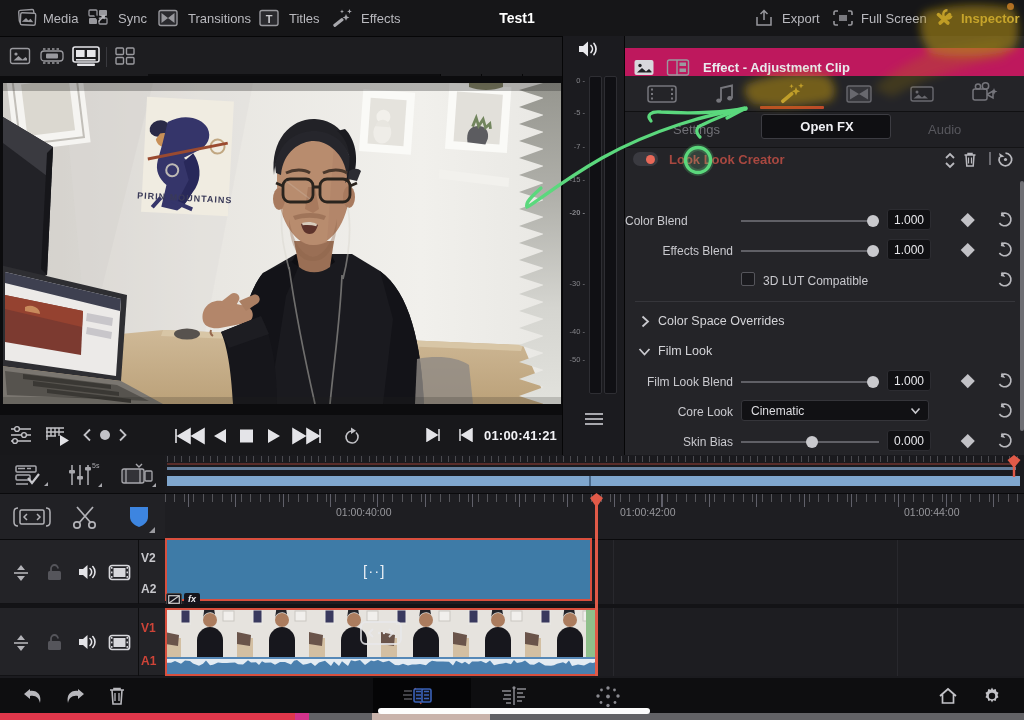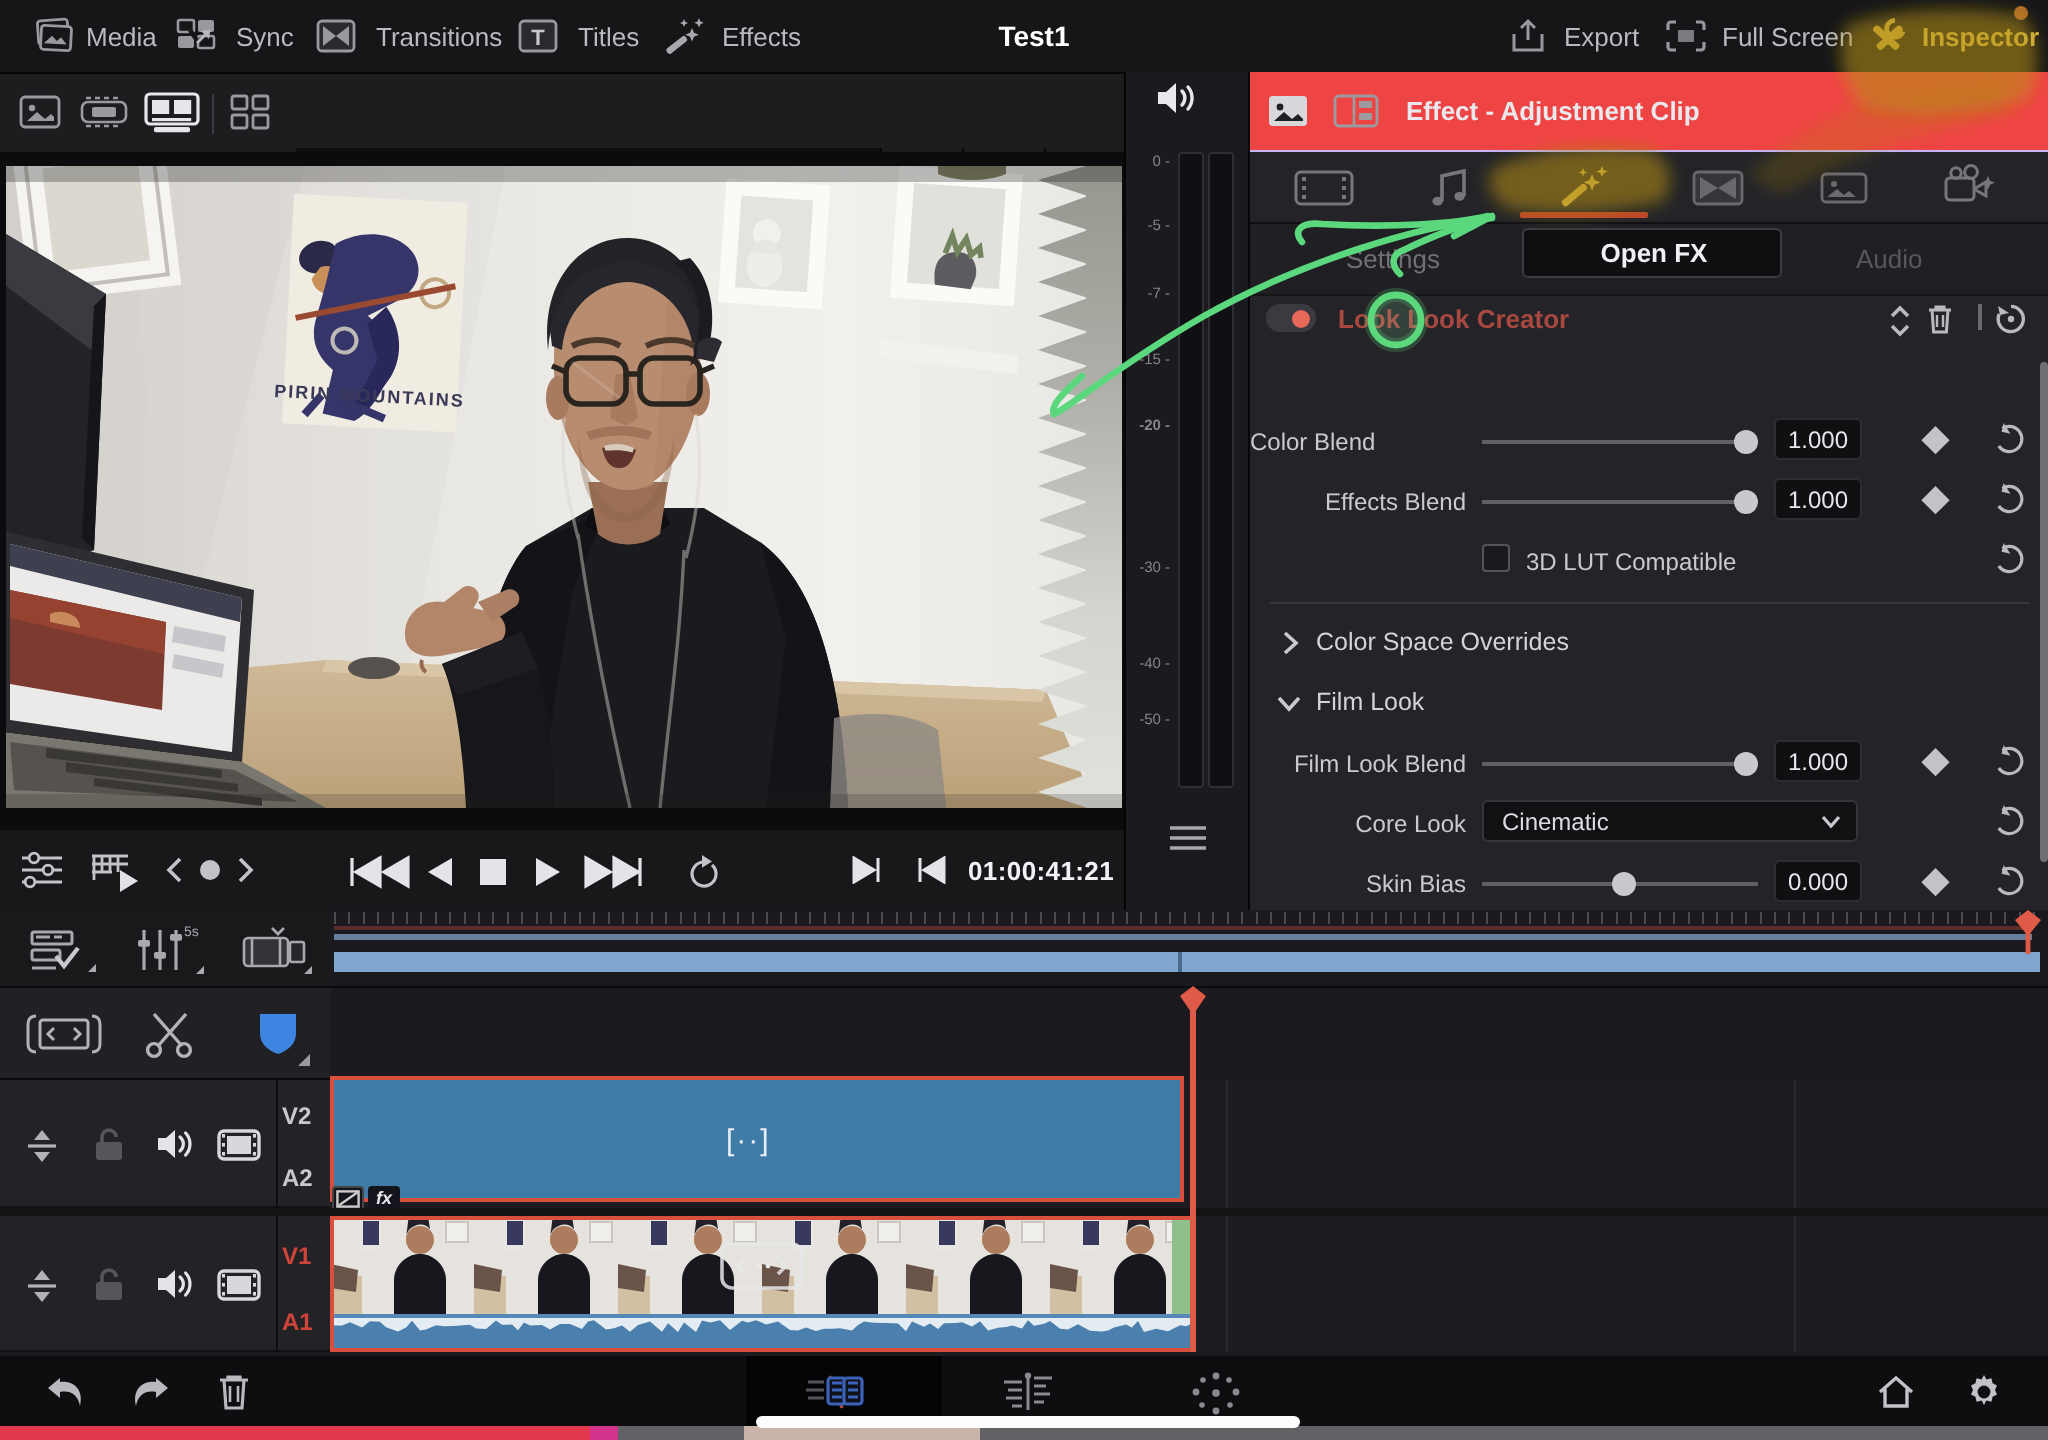--- a/index.html
+++ b/index.html
@@ -313,21 +313,21 @@
       <div class="abs" style="right:4px;top:319px;">-50 -</div>
     </div>
 
     <svg class="abs" style="left:20px;top:375px" width="22" height="16" viewBox="0 0 22 16">
       <path d="M2 3 h18 M2 8 h18 M2 13 h18" stroke="#a8a8ad" stroke-width="1.8"></path>
     </svg>
   </div>
 
   <div class="abs" id="inspector" style="left:624px;top:36px;width:400px;height:419px;background:#242428;border-left:1px solid #060607;">
 
-    <div class="abs" style="left:0;top:0;width:400px;height:40px;background:#ef4444;border-bottom:1px solid #c4b5fd;">
+    <div class="abs" style="left:0;top:12px;width:400px;height:40px;background:#be185d;border-bottom:5px solid #c4b5fd;">
       <svg class="abs" style="left:8px;top:10px" width="22" height="19" viewBox="0 0 22 19">
         <rect x="1.5" y="2" width="19" height="15" rx="2" fill="#d8d8dc"></rect>
         <circle cx="7" cy="7.5" r="1.7" fill="#202024"></circle>
         <path d="M4 14.5 l5-4.5 4 3.5 3-2.5 2.5 2.5 v1z" fill="#202024"></path>
       </svg>
       <svg class="abs" style="left:41px;top:10px" width="24" height="19" viewBox="0 0 24 19">
         <rect x="1.5" y="2" width="21" height="15" rx="2" fill="none" stroke="#9a9a9f" stroke-width="1.4"></rect>
         <path d="M11 2 v15" stroke="#9a9a9f" stroke-width="1.4"></path>
         <rect x="13.5" y="4.5" width="6.5" height="3.5" fill="#9a9a9f"></rect>
         <rect x="13.5" y="10.5" width="6.5" height="3.5" fill="#9a9a9f"></rect>
@@ -613,20 +613,27 @@
       <div class="abs" style="left:2px;top:12px;width:849px;height:2.5px;background:#647e9c;"></div>
       <div class="abs" style="left:2px;top:21px;width:853px;height:10px;background:#7fa6cd;"></div>
       <div class="abs" style="left:424px;top:21px;width:1.5px;height:10px;background:#4a6a8c;"></div>
 
       <svg class="abs" style="left:841px;top:0" width="16" height="22" viewBox="0 0 16 22">
         <path d="M8 0 L14.5 5 L8 13 L1.5 5 Z" fill="#e05a48"></path>
         <rect x="6.8" y="10" width="2.4" height="12" fill="#e05a48"></rect>
       </svg>
     </div>
 
+    <div class="abs" style="left:165px;top:39px;width:859px;height:46px;background:#1e1e22;border-bottom:1px solid #0a0a0c;">
+      <div class="abs" style="left:0;top:0;width:859px;height:8px;background:repeating-linear-gradient(90deg,#55555a 0 1px,transparent 1px 9.47px);"></div>
+      <div class="abs" style="left:23px;top:0;width:859px;height:13px;background:repeating-linear-gradient(90deg,#60606a 0 1px,transparent 1px 47.35px);"></div>
+      <span class="abs" style="left:171px;top:12px;font-size:10.5px;color:#97979c;">01:00:40:00</span>
+      <span class="abs" style="left:455px;top:12px;font-size:10.5px;color:#97979c;">01:00:42:00</span>
+      <span class="abs" style="left:739px;top:12px;font-size:10.5px;color:#97979c;">01:00:44:00</span>
+    </div>
 
     <div class="abs" style="left:165px;top:85px;width:859px;height:64px;background:#1d1d21;"></div>
     <div class="abs" style="left:165px;top:153px;width:859px;height:68px;background:#1d1d21;"></div>
 
     <div class="abs" style="left:613px;top:85px;width:1px;height:136px;background:#28282d;"></div>
     <div class="abs" style="left:897px;top:85px;width:1px;height:136px;background:#28282d;"></div>
 
     <div class="abs" style="left:0;top:85px;width:165px;height:64px;background:#232327;border-bottom:1px solid #121215;">
       <svg class="abs" style="left:12px;top:24px" width="18" height="18" viewBox="0 0 18 18">
         <path d="M9 1 L13 6 H5z M9 17 L13 12 H5z" fill="#b2b2b7"></path>

